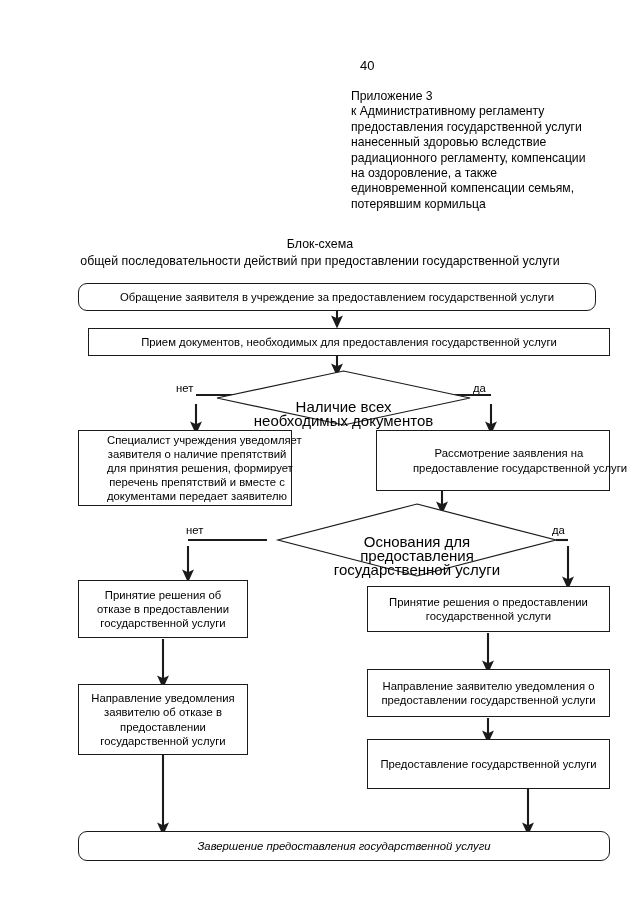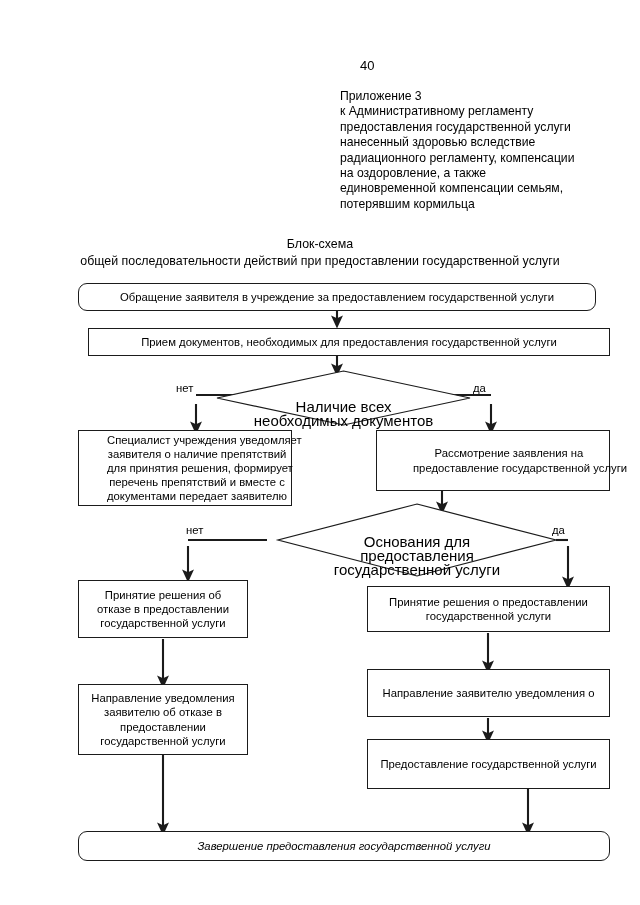--- a/index.html
+++ b/index.html
@@ -22,21 +22,21 @@
     position: absolute;
     left: 332px;
     top: 58px;
     font-size: 13px;
     line-height: 15px;
     white-space: nowrap;
     margin-left: 28px;
   }
   #annex-block {
     position: absolute;
-    left: 340px;
+    left: 351px;
     top: 89px;
     width: 268px;
     font-size: 12.2px;
     line-height: 15.4px;
   }
   #annex-block .ln { display: block; white-space: nowrap; }
 
   #chart-title {
     position: absolute;
     left: 0px;
@@ -256,20 +256,21 @@
   <div class="node" style="left:367px; top:586px; width:243px; height:46px;">
     <span class="txt">
       <span class="ln">Принятие решения о предоставлении</span>
       <span class="ln">государственной услуги</span>
     </span>
   </div>
 
   <div class="node" style="left:367px; top:669px; width:243px; height:48px;align-items:center;">
     <span class="txt">
       <span class="ln">Направление заявителю уведомления о</span>
+      <span class="ln">предоставлении государственной услуги</span>
     </span>
   </div>
 
   <div class="node" style="left:78px; top:684px; width:170px; height:71px;">
     <span class="txt">
       <span class="ln">Направление уведомления</span>
       <span class="ln">заявителю об отказе в</span>
       <span class="ln">предоставлении</span>
       <span class="ln">государственной услуги</span>
     </span>

